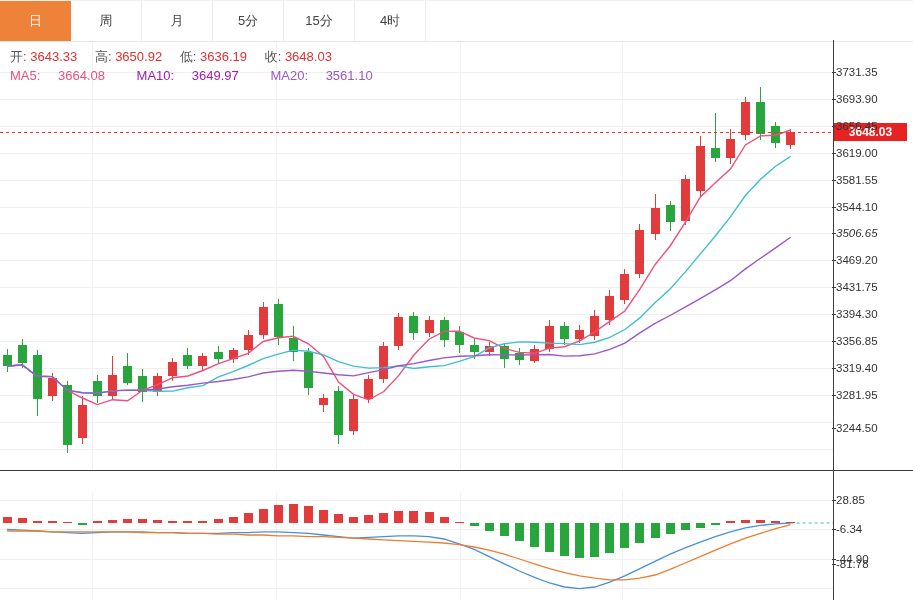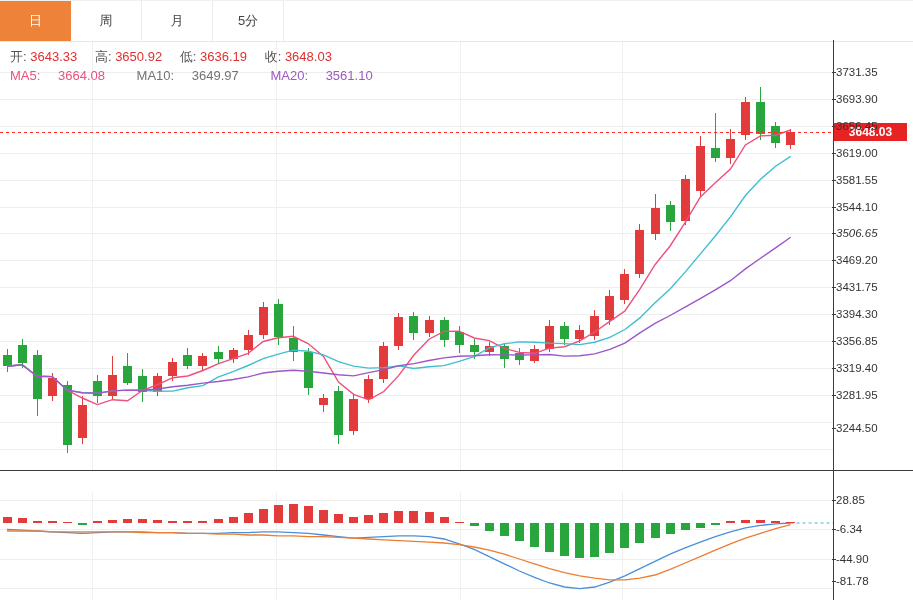--- a/index.html
+++ b/index.html
@@ -32,20 +32,22 @@
 </style>
 </head>
 <body>
 
 <div id="app">
   <div id="tabbar">
       <div class="tab active">日</div>
       <div class="tab">周</div>
       <div class="tab">月</div>
       <div class="tab">5分</div>
+      <div class="tab">15分</div>
+      <div class="tab">4时</div>
     </div>
 
   <div id="chart">
     <div id="grid-layer">
         <div class="gridline-h" style="top: 32px; left: 0px; width: 833px;"></div>
         <div class="gridline-h" style="top: 58.9153px; left: 0px; width: 833px;"></div>
         <div class="gridline-h" style="top: 85.8306px; left: 0px; width: 833px;"></div>
         <div class="gridline-h" style="top: 112.746px; left: 0px; width: 833px;"></div>
         <div class="gridline-h" style="top: 139.661px; left: 0px; width: 833px;"></div>
         <div class="gridline-h" style="top: 166.577px; left: 0px; width: 833px;"></div>
@@ -78,21 +80,21 @@
       <span>高:</span>
       <b>3650.92</b>
       <span>低:</span>
       <b>3636.19</b>
       <span>收:</span>
       <b>3648.03</b>
     </div>
 
     <div id="ma-row">
       <span id="ma5-text" style="color: rgb(238, 79, 125);"><span>MA5:</span> <span>3664.08</span></span>
-      <span id="ma10-text" style="color: #737373;"><span>MA10:</span> <span>3649.97</span></span>
+      <span id="ma10-text" style="color: #a21caf;"><span>MA10:</span> <span>3649.97</span></span>
       <span id="ma20-text" style="color: rgb(157, 87, 198);"><span>MA20:</span> <span>3561.10</span></span>
     </div>
 
     <div id="candle-layer">
         <div class="candle-wick" style="left: 6.5px; top: 309px; width: 1px; height: 23px; background: rgb(40, 165, 60);"></div>
         <div class="candle-body" style="left: 2.5px; top: 314.7px; width: 9px; height: 11.5px; background: rgb(40, 165, 60);"></div>
         <div class="candle-wick" style="left: 21.6px; top: 298.9px; width: 1px; height: 28.7px; background: rgb(40, 165, 60);"></div>
         <div class="candle-body" style="left: 17.6px; top: 304.6px; width: 9px; height: 18.7px; background: rgb(40, 165, 60);"></div>
         <div class="candle-wick" style="left: 36.6px; top: 309.7px; width: 1px; height: 66.8px; background: rgb(40, 165, 60);"></div>
         <div class="candle-body" style="left: 32.6px; top: 314.7px; width: 9px; height: 44.6px; background: rgb(40, 165, 60);"></div>
@@ -279,16 +281,16 @@
         <div class="tick" style="top: 214.407px;">3469.20</div>
         <div class="tick" style="top: 241.323px;">3431.75</div>
         <div class="tick" style="top: 268.238px;">3394.30</div>
         <div class="tick" style="top: 295.153px;">3356.85</div>
         <div class="tick" style="top: 322.068px;">3319.40</div>
         <div class="tick" style="top: 348.984px;">3281.95</div>
         <div class="tick" style="top: 382px;">3244.50</div>
         <div class="tick" style="top: 453.92px;">28.85</div>
         <div class="tick" style="top: 483.424px;">-6.34</div>
         <div class="tick" style="top: 512.92px;">-44.90</div>
-        <div class="tick" style="top: 518px; margin-top: 17px;">-81.78</div>
+        <div class="tick" style="top: 518px;">-81.78</div>
       </div>
   </div>
 </div>
 
 </body></html>

